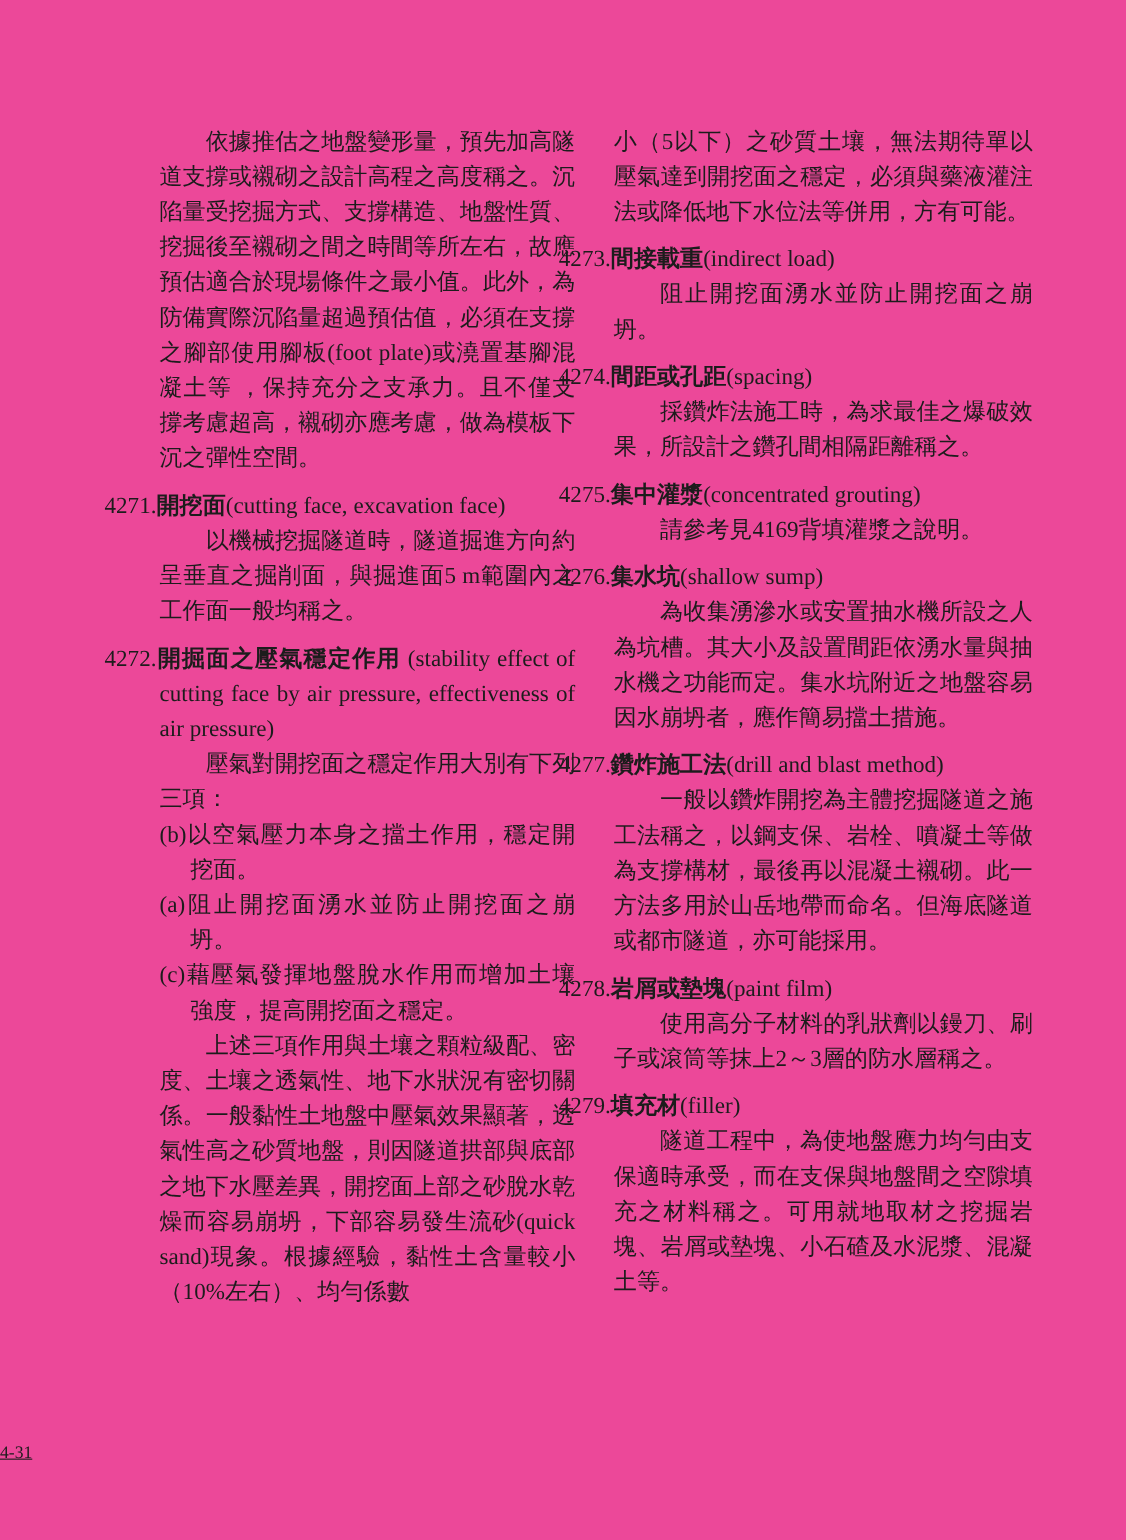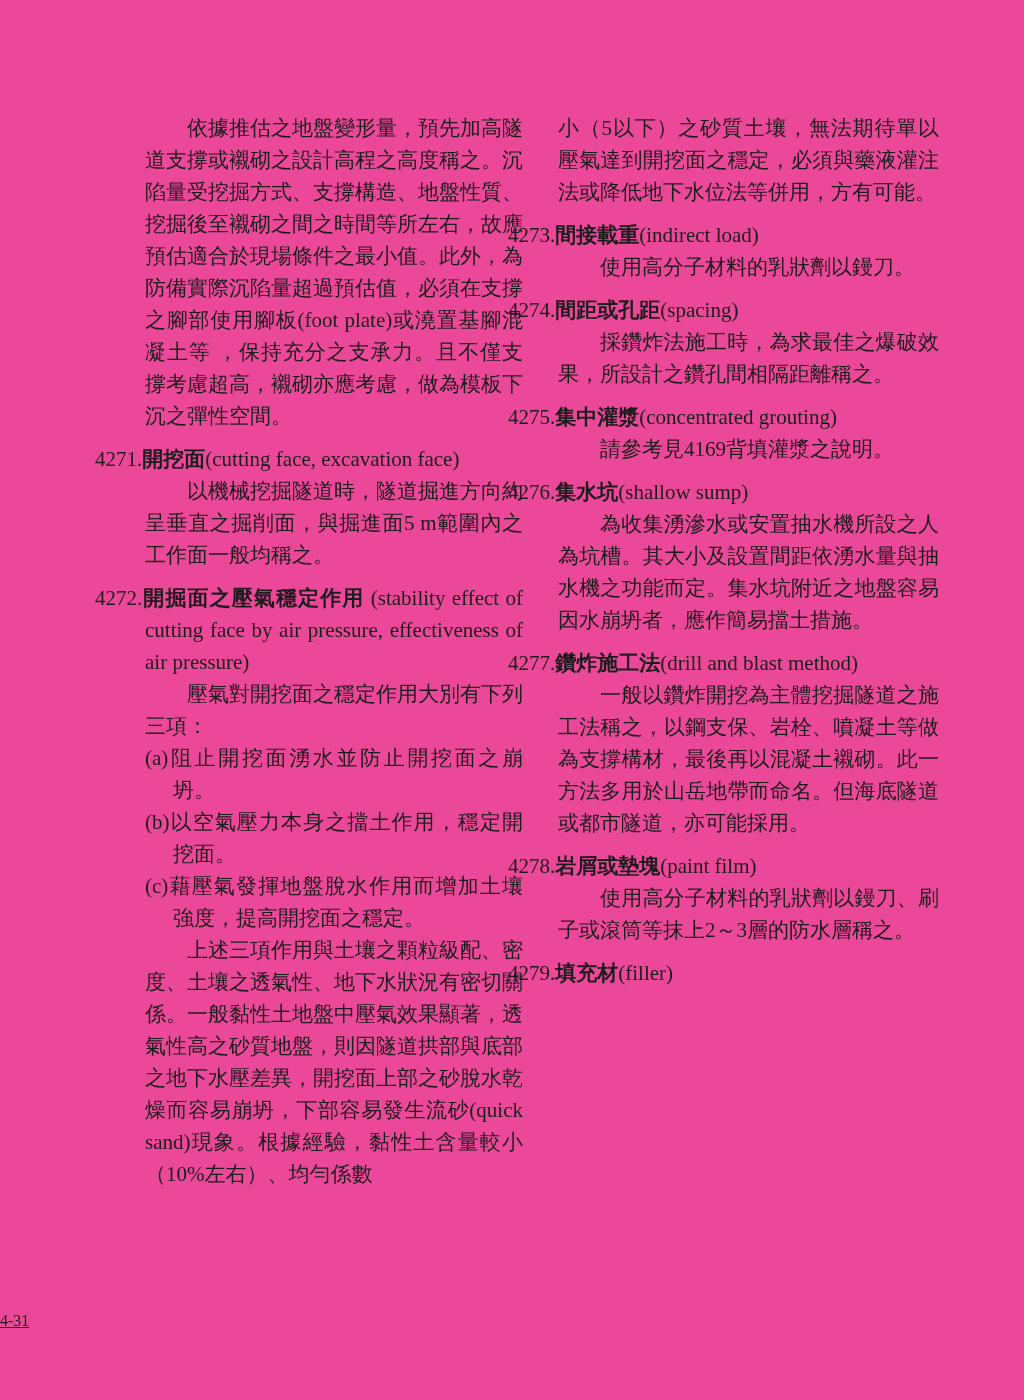--- a/index.html
+++ b/index.html
@@ -63,37 +63,37 @@
 
 
     <section class="entry">
       <h3 class="head"><span class="num">4271.</span><span class="term">開挖面</span><span class="eng">(cutting face, excavation face)</span></h3>
       <p class="para indent">以機械挖掘隧道時，隧道掘進方向約呈垂直之掘削面，與掘進面5 m範圍內之工作面一般均稱之。</p>
     </section>
 
     <section class="entry">
       <h3 class="head"><span class="num">4272.</span><span class="term">開掘面之壓氣穩定作用</span><span class="eng"> (stability effect of cutting face by air pressure, effectiveness of air pressure)</span></h3>
       <p class="para indent">壓氣對開挖面之穩定作用大別有下列三項：</p>
+      <p class="para list">(b)以空氣壓力本身之擋土作用，穩定開挖面。</p>
       <p class="para list">(a)阻止開挖面湧水並防止開挖面之崩坍。</p>
-      <p class="para list">(b)以空氣壓力本身之擋土作用，穩定開挖面。</p>
       <p class="para list">(c)藉壓氣發揮地盤脫水作用而增加土壤強度，提高開挖面之穩定。</p>
       <p class="para indent">上述三項作用與土壤之顆粒級配、密度、土壤之透氣性、地下水狀況有密切關係。一般黏性土地盤中壓氣效果顯著，透氣性高之砂質地盤，則因隧道拱部與底部之地下水壓差異，開挖面上部之砂脫水乾燥而容易崩坍，下部容易發生流砂(quick sand)現象。根據經驗，黏性土含量較小（10%左右）、均勻係數</p>
     </section>
 
   </div>
 
   <div class="col col-right">
 
     <section class="entry">
       <p class="para">小（5以下）之砂質土壤，無法期待單以壓氣達到開挖面之穩定，必須與藥液灌注法或降低地下水位法等併用，方有可能。</p>
     </section>
 
     <section class="entry">
       <h3 class="head"><span class="num">4273.</span><span class="term">間接載重</span><span class="eng">(indirect load)</span></h3>
-      <p class="para indent">使用高分子材料的乳狀劑以鏝刀。</p>
+      <p class="para indent">阻止開挖面湧水並防止開挖面之崩坍。</p>
     </section>
 
     <section class="entry">
       <h3 class="head"><span class="num">4274.</span><span class="term">間距或孔距</span><span class="eng">(spacing)</span></h3>
       <p class="para indent">採鑽炸法施工時，為求最佳之爆破效果，所設計之鑽孔間相隔距離稱之。</p>
     </section>
 
     <section class="entry">
       <h3 class="head"><span class="num">4275.</span><span class="term">集中灌漿</span><span class="eng">(concentrated grouting)</span></h3>
       <p class="para indent">請參考見4169背填灌漿之說明。</p>
@@ -109,20 +109,21 @@
       <p class="para indent">一般以鑽炸開挖為主體挖掘隧道之施工法稱之，以鋼支保、岩栓、噴凝土等做為支撐構材，最後再以混凝土襯砌。此一方法多用於山岳地帶而命名。但海底隧道或都市隧道，亦可能採用。</p>
     </section>
 
     <section class="entry">
       <h3 class="head"><span class="num">4278.</span><span class="term">岩屑或墊塊</span><span class="eng">(paint film)</span></h3>
       <p class="para indent">使用高分子材料的乳狀劑以鏝刀、刷子或滾筒等抹上2～3層的防水層稱之。</p>
     </section>
 
     <section class="entry">
       <h3 class="head"><span class="num">4279.</span><span class="term">填充材</span><span class="eng">(filler)</span></h3>
+      <p class="para indent">隧道工程中，為使地盤應力均勻由支保適時承受，而在支保與地盤間之空隙填充之材料稱之。可用就地取材之挖掘岩塊、岩屑或墊塊、小石碴及水泥漿、混凝土等。</p>
     </section>
 
   </div>
 
   <div class="footer">
     <span>4-31</span>
   </div>
 
 </div>
 

